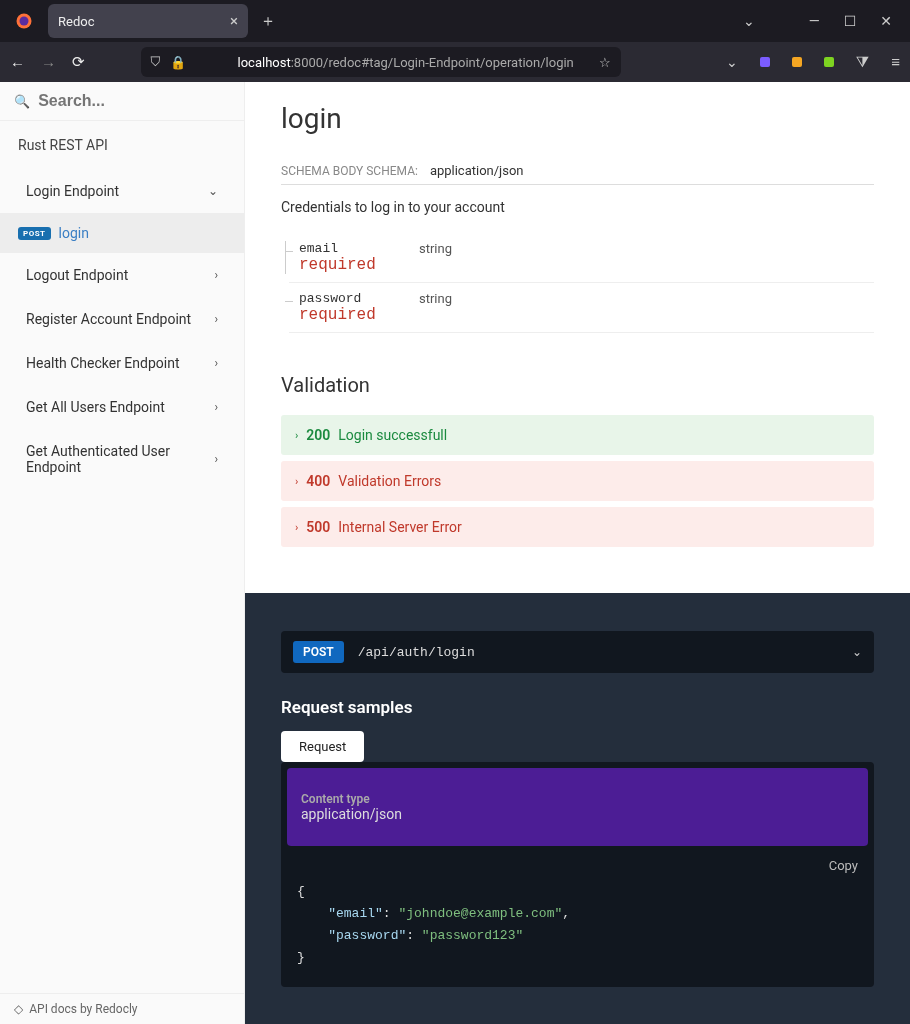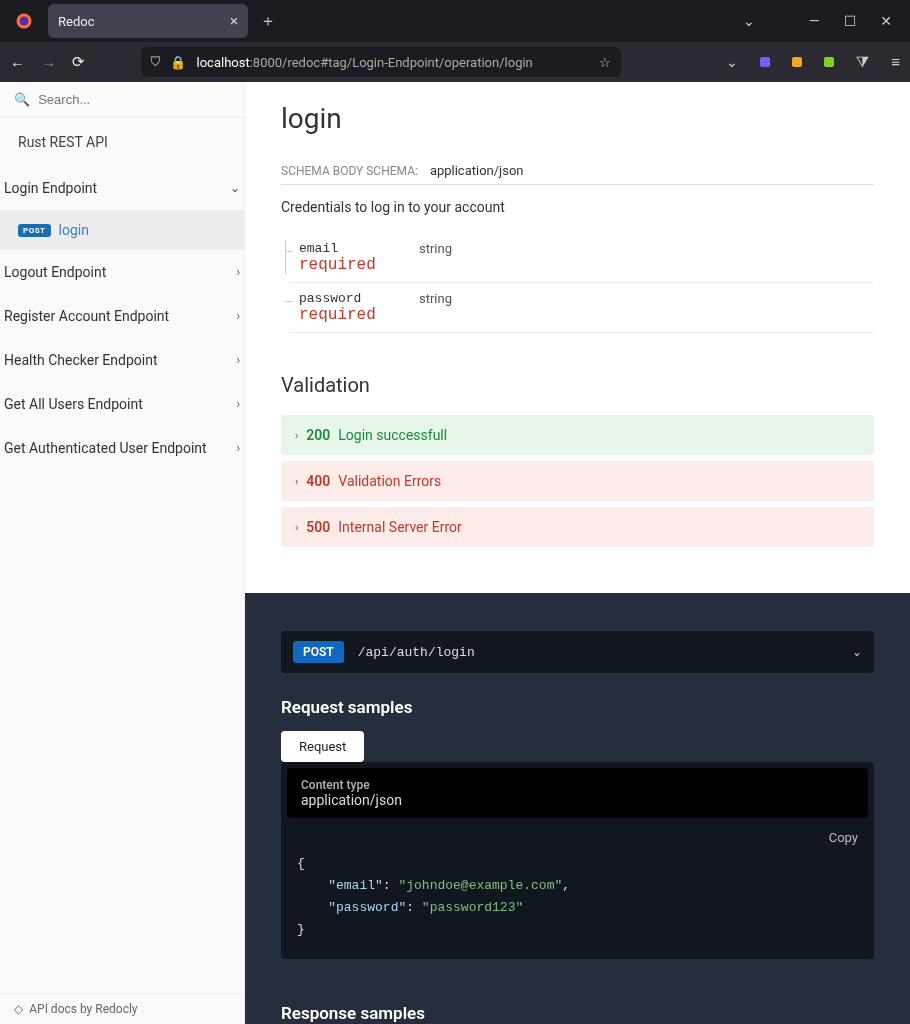--- a/index.html
+++ b/index.html
@@ -13,37 +13,37 @@
 .tab .close { margin-left: auto; font-size: 15px; color: #ccc; }
 .plus-tab { margin-left: 12px; color: #ccc; font-size: 16px; }
 .window-controls { margin-left: auto; display: flex; gap: 24px; padding-right: 10px; color: #ccc; font-size: 14px; }
 .window-controls .chev { margin-right: 30px; }
 
 .toolbar { display: flex; align-items: center; height: 40px; padding: 0 10px; gap: 16px; background: #2b2a33; }
 .nav-btn { color: #888; font-size: 15px; }
 .nav-btn.active { color: #eee; }
 .urlbar { display: flex; align-items: center; background: #1c1b22; border-radius: 6px; height: 30px; padding: 0 10px; flex: 0 0 480px; gap: 10px; font-size: 13px; margin-left: 40px; }
 .urlbar .shield, .urlbar .lock { color: #ccc; font-size: 13px; }
-.urlbar .host { color: #fff; }
+.urlbar .host { color: #fff; margin-left: 41px; }
 .urlbar .path { color: #aaa; }
 .urlbar .star { margin-left: auto; color: #ccc; }
 .rt-icons { margin-left: auto; display: flex; gap: 22px; color: #ccc; font-size: 15px; align-items: center; }
 .ext-pocket { font-size: 14px; }
 .ext-dot { width: 10px; height: 10px; border-radius: 2px; display: inline-block; }
 .ext1 { background: #7b5cff; }
 .ext2 { background: #f5a623; }
 .ext3 { background: #7ed321; }
 
 
 .app { display: flex; height: calc(1024px - 82px); }
 .sidebar { width: 245px; background: #fafafa; border-right: 1px solid #eee; display: flex; flex-direction: column; }
 .search-row { display: flex; align-items: center; padding: 10px 14px; gap: 8px; color: #888; font-size: 13px; border-bottom: 1px solid #eee; }
-.search-row input { border: none; background: transparent; outline: none; font-size: 13px; width: 100%; }
+.search-row input { border: none; background: transparent; outline: none; font-size: 16px; width: 100%; font-weight: bold; }
 .sb-link { padding: 16px 18px; color: #444; font-size: 14px; }
-.sb-section { display: flex; align-items: center; padding: 14px 4px; color: #333; font-size: 14px; cursor: pointer; justify-content: flex-end; }
+.sb-section { display: flex; align-items: center; padding: 14px 26px; color: #333; font-size: 14px; cursor: pointer; justify-content: flex-end; }
 .sb-section .chev { margin-left: auto; color: #555; font-size: 12px; }
 .sb-sub { display: flex; align-items: center; padding: 12px 18px; gap: 8px; background: #ededed; }
 .http-badge { background: #186faf; color: #fff; font-size: 8px; font-weight: 700; padding: 2px 5px; border-radius: 3px; letter-spacing: 0.5px; }
 .sb-sub .label { color: #3b7fc4; font-size: 14px; }
 .sb-footer { margin-top: auto; border-top: 1px solid #eee; padding: 8px 14px; font-size: 12px; color: #666; display: flex; align-items: center; gap: 6px; }
 
 .main { flex: 1; overflow-y: auto; }
 .content-top { padding: 20px 36px 40px; }
 h1.op-title { font-size: 28px; font-weight: 400; color: #333; margin-bottom: 28px; }
 .schema-row { display: flex; align-items: baseline; gap: 12px; font-size: 12px; color: #888; border-bottom: 1px solid #ddd; padding-bottom: 6px; margin-bottom: 14px; }
@@ -69,21 +69,21 @@
 
 .dark-panel { background: #242e3c; color: #ddd; padding: 38px 36px 60px; }
 .endpoint-bar { background: #11171f; border-radius: 4px; display: flex; align-items: center; padding: 10px 12px; margin-bottom: 24px; }
 .method-badge { background: #1068bf; color: #fff; font-size: 12px; font-weight: 600; padding: 4px 10px; border-radius: 3px; margin-right: 14px; }
 .endpoint-path { font-family: "Courier New", monospace; font-size: 13px; color: #ddd; }
 .endpoint-bar .chev { margin-left: auto; color: #ccc; font-size: 12px; }
 
 h3.sample-h { font-size: 17px; font-weight: 600; color: #fff; margin-bottom: 14px; }
 .payload-tab { display: inline-block; background: #fff; color: #222; font-size: 13px; padding: 8px 18px; border-radius: 4px; margin-bottom: 0; }
 .sample-box { background: #11171f; border-radius: 4px; margin-top: 0; overflow: hidden; }
-.sample-head { background: #000000; padding: 10px 14px; margin: 6px; border-radius: 4px; }
+.sample-head { background: #4c1d95; padding: 24px 14px; margin: 6px; border-radius: 4px; }
 .sample-head .ct-label { font-size: 12px; color: #aaa; font-weight: 600; }
 .sample-head .ct-val { font-size: 14px; color: #ddd; }
 .copy-row { text-align: right; padding: 6px 16px 0; font-size: 13px; color: #bbb; }
 .code-block { font-family: "Courier New", monospace; font-size: 13px; padding: 8px 16px 18px; line-height: 1.7; white-space: pre; }
 .tok-brace { color: #ddd; }
 .tok-key { color: #a8d8f0; }
 .tok-str { color: #7fbf7f; }
 .tok-punc { color: #ddd; }
 
 .resp-tabs { display: flex; gap: 10px; margin-top: 6px; }

